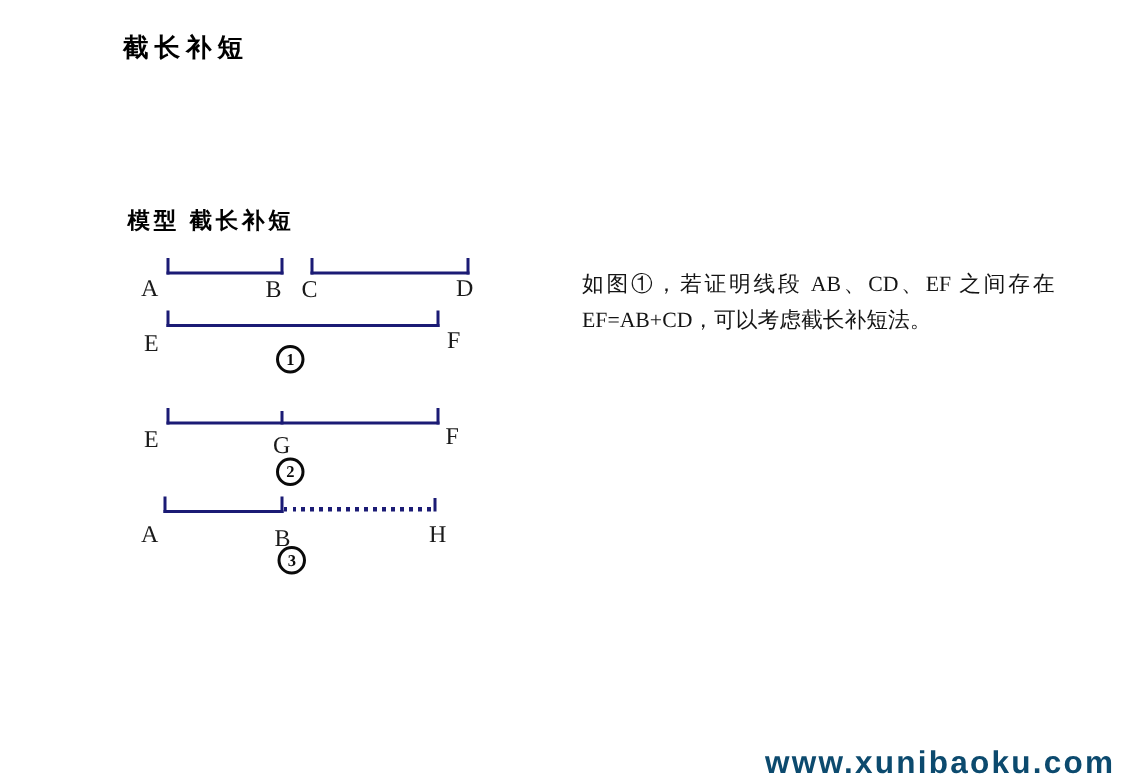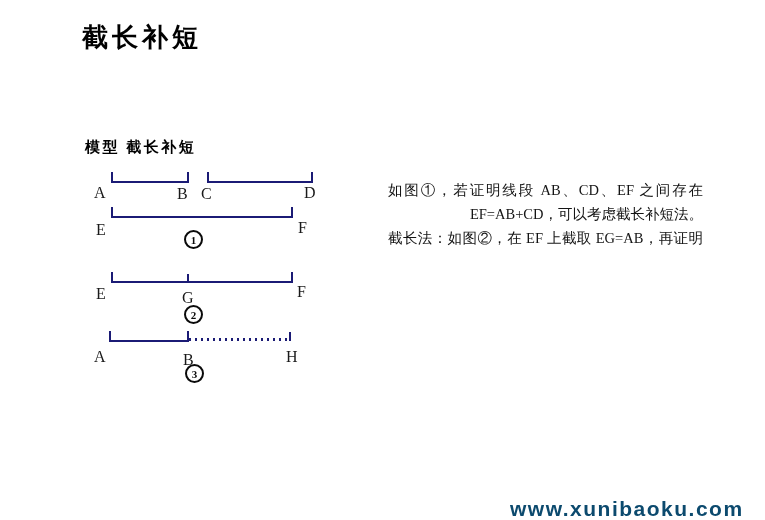--- a/index.html
+++ b/index.html
@@ -12,21 +12,21 @@
     overflow: hidden;
     font-family: "Liberation Serif", serif;
     color: var(--ink);
   }
   .abs { position: absolute; }
 
   .doc-title {
     left: 82px; top: 20px;
     font-family: Liberation Serif, serif;
     font-weight: bold;
-    font-size: 26px;
+    font-size: 17px;
     letter-spacing: 4px;
     color: #000;
   }
   .section-heading {
     left: 85px; top: 138px;
     font-family: "Liberation Serif", serif;
     font-weight: bold;
     font-size: 15px;
     letter-spacing: 2.5px;
     color: #000;
@@ -73,21 +73,21 @@
 
   .explanation {
     left: 348px; top: 178px;
     width: 315px;
     font-family: "Liberation Serif", serif;
     font-size: 14.5px;
     line-height: 24.2px;
     color: #141414;
     margin-left: 40px;
   }
-  .explanation .line { text-align: right; }
+  .explanation .line { text-align: left; }
   .explanation .line.justified { text-align: justify; text-align-last: justify; }
 
   .watermark {
     left: 510px; top: 497px;
     font-family: "Liberation Sans", sans-serif;
     font-weight: bold;
     font-size: 21px;
     letter-spacing: 1.5px;
     color: #0c4a6e;
     white-space: nowrap;
@@ -125,18 +125,17 @@
   <div class="abs dotted-line" style="left:189px; top:338px; width:100px;"></div>
   <div class="abs tick" style="left:289px; top:332px;"></div>
   <span class="abs pt-label" style="left:94px; top:348px;">A</span>
   <span class="abs pt-label" style="left:183px; top:351px;">B</span>
   <span class="abs pt-label" style="left:286px; top:348px;">H</span>
   <span class="abs circled-num" style="left:185px; top:364px;">3</span>
 
   <div class="abs explanation">
     <div class="line justified">如图①，若证明线段 AB、CD、EF 之间存在</div>
     <div class="line">EF=AB+CD，可以考虑截长补短法。</div>
-    <div class="line justified">截长法：如图②，在 EF 上截取 EG=AB，再证明</div>
   </div>
 
   <div class="abs watermark">www.xunibaoku.com</div>
 
 </div>
 
 </body></html>

